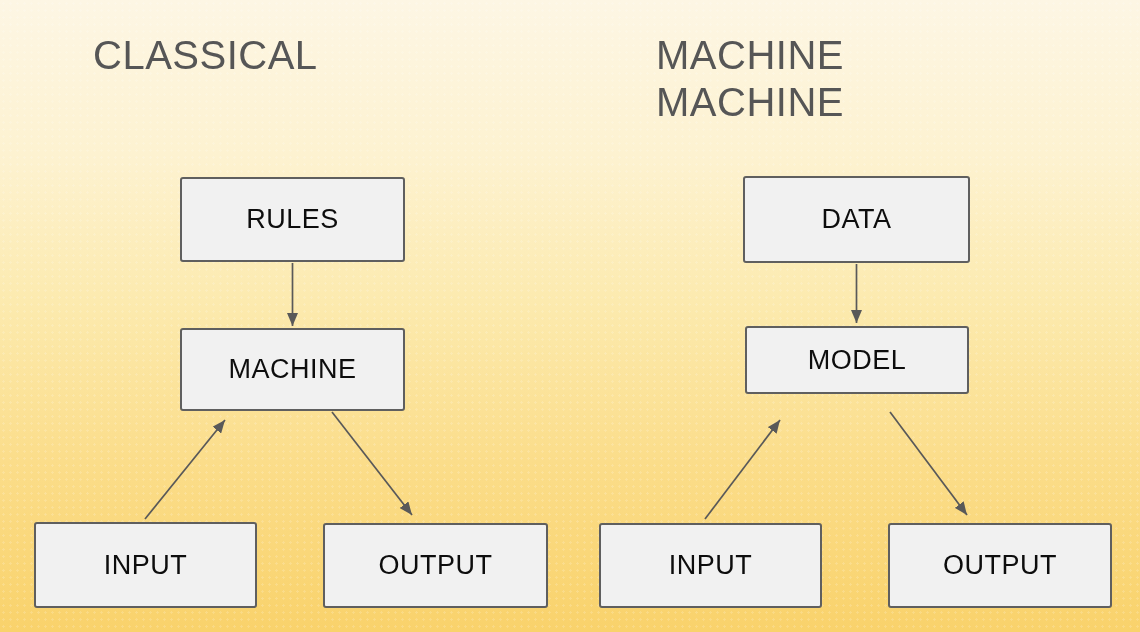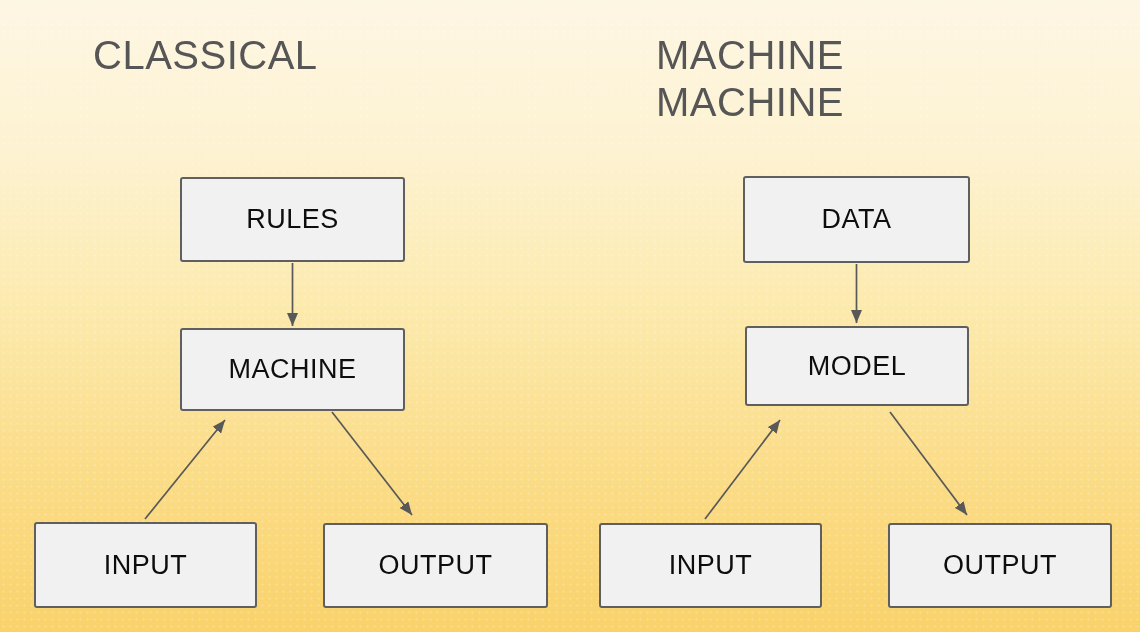--- a/index.html
+++ b/index.html
@@ -43,21 +43,21 @@
   .node-label{
     font-size:27px;
     letter-spacing:0.5px;
     color:var(--node-text);
   }
   .n-rules   {left:180px;top:177px;width:225px;height:85px;}
   .n-program {left:180px;top:328px;width:225px;height:83px;}
   .n-input-l {left:34px; top:522px;width:223px;height:86px;}
   .n-output-l{left:323px;top:523px;width:225px;height:85px;}
   .n-data    {left:743px;top:176px;width:227px;height:87px;}
-  .n-model   {left:745px;top:326px;width:224px;height:80px;}
+  .n-model   {left:745px;top:326px;width:224px;height:68px;}
   .n-input-r {left:599px;top:523px;width:223px;height:85px;}
   .n-output-r{left:888px;top:523px;width:224px;height:85px;}
 </style>
 </head>
 <body>
 
 <div class="stage">
 
   <svg class="arrows" width="1140" height="632">
     <defs>

